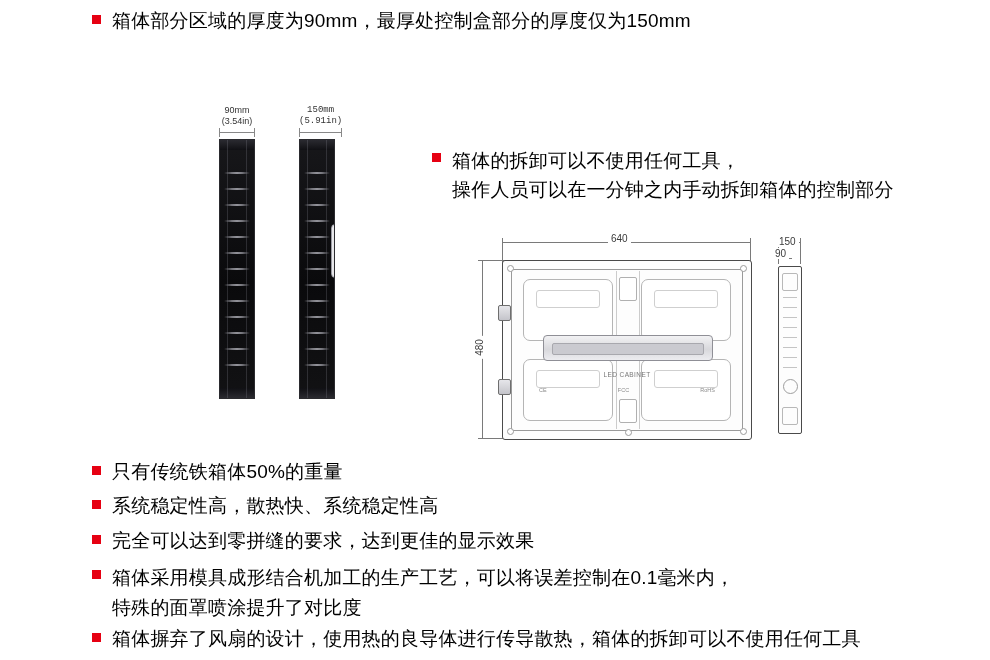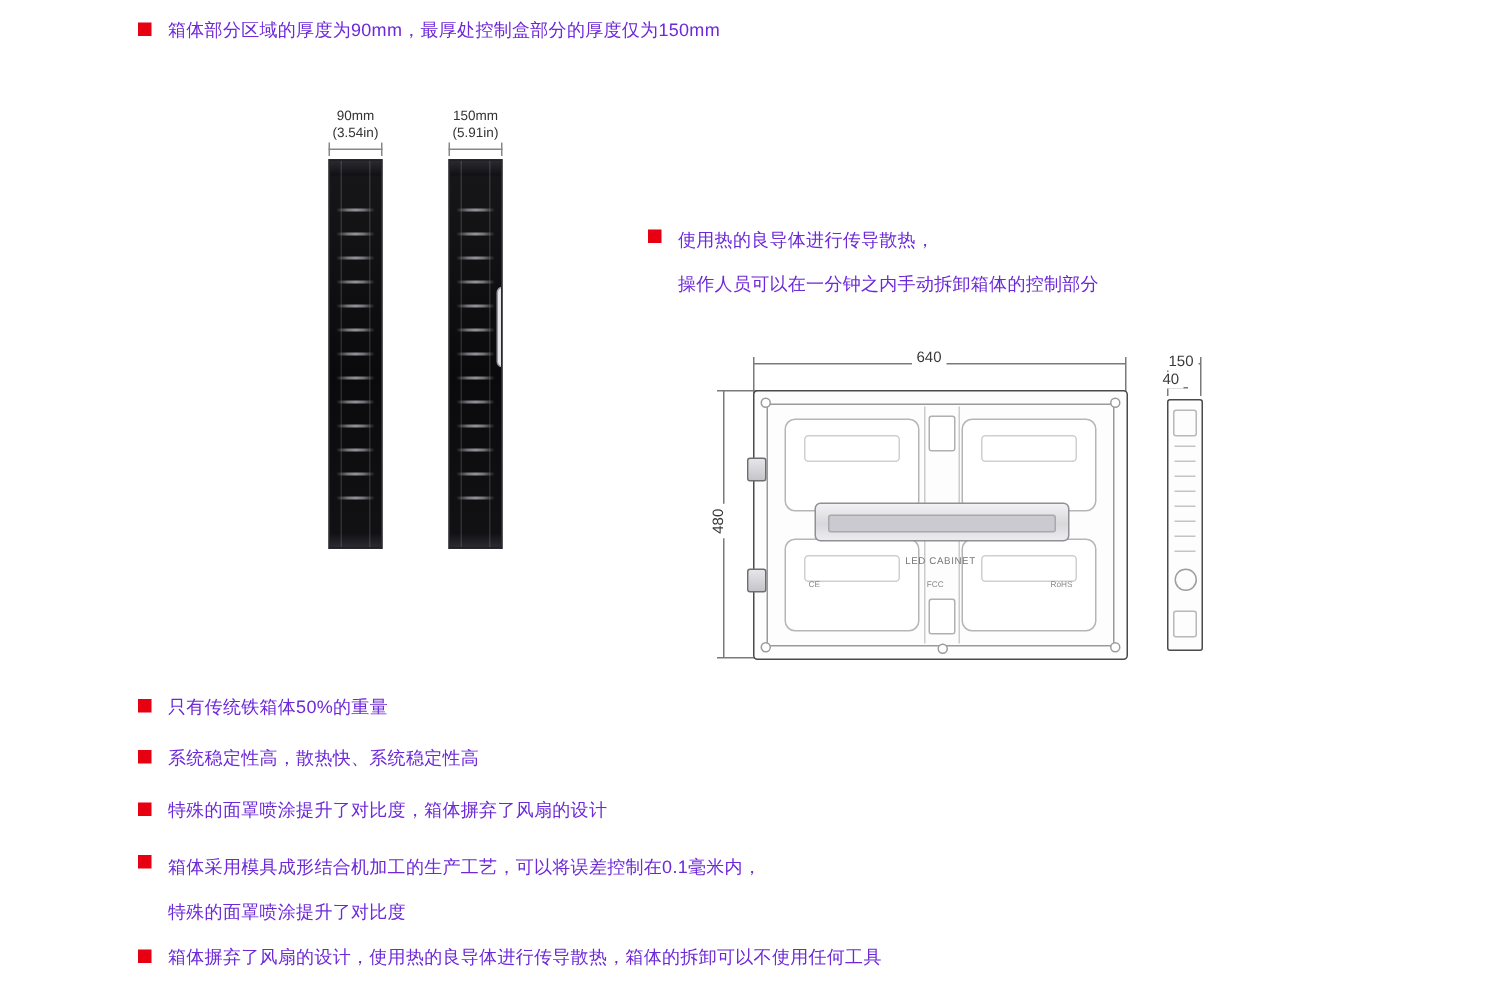--- a/index.html
+++ b/index.html
@@ -24,48 +24,49 @@
   }
   .bullet-square {
     width: 9px;
     height: 9px;
     background: #e60012;
     flex: 0 0 auto;
     margin-top: 7px;
     margin-right: 11px;
   }
   .bullet-text {
-    font-size: 12px;
+    font-size: 19px;
     line-height: 25px;
     letter-spacing: 0.2px;
     white-space: pre-line;
-    color: #6d28d9;
+    color: #000000;
   }
 
   
   #headline { top: 8px; left: 92px; }
 
   
   #callout { top: 146px; left: 432px; }
   #callout .bullet-text { line-height: 29px; }
 
   
   #feat0 { top: 459px; left: 92px; }
   #feat1 { top: 493px; left: 92px; }
   #feat2 { top: 528px; left: 92px; }
   #feat3 { top: 563px; left: 92px; }
   #feat4 { top: 626px; left: 92px; }
   #feat3 .bullet-text { line-height: 30px; }
 
   
   .side-panel-group {
     position: absolute;
+    margin-top: 33px;
   }
   #panelA { left: 219px; top: 72px; }
-  #panelB { left: 299px; top: 72px; }
+  #panelB { left: 299px; top: 72px; font-family: Liberation Mono, monospace; }
 
   .dim-label {
     text-align: center;
     font-size: 9px;
     line-height: 11px;
     color: #333;
     width: 100%;
   }
   .dim-bar {
     position: relative;
@@ -371,21 +372,21 @@
     <div class="ridge" style="top:224px;"></div>
     <div class="ctrl-box">
       
       
     </div>
   </div>
 </div>
 
 <div class="bullet-row" id="callout">
   <span class="bullet-square"></span>
-  <span class="bullet-text">使用热的良导体进行传导散热，
+  <span class="bullet-text">箱体的拆卸可以不使用任何工具，
 操作人员可以在一分钟之内手动拆卸箱体的控制部分</span>
 </div>
 
 <div id="drawing">
 
   <div class="dline h" style="left:36px; top:14px; width:248px;"></div>
   <div class="dline v" style="left:36px; top:10px; height:26px;"></div>
   <div class="dline v" style="left:284px; top:10px; height:26px;"></div>
   <div class="dim-text" style="left:142px; top:5px;">640</div>
 
@@ -427,21 +428,21 @@
     <div class="screw" style="right:4px; bottom:4px;"></div>
     <div class="screw" style="left:50%; margin-left:-2.5px; bottom:3px;"></div>
   </div>
 
   <div class="dline h" style="left:312px; top:14px; width:22px;"></div>
   <div class="dline v" style="left:312px; top:10px; height:26px;"></div>
   <div class="dline v" style="left:334px; top:10px; height:26px;"></div>
   <div class="dim-text" style="left:310px; top:8px;">150</div>
 
   <div class="dline h" style="left:312px; top:30px; width:14px;"></div>
-  <div class="dim-text" style="left:306px; top:20px;">40</div>
+  <div class="dim-text" style="left:306px; top:20px;">90</div>
 
   <div class="cab-side">
     <div class="sidebox" style="top:6px;"></div>
     <div class="ridgeS" style="top:30px;"></div>
     <div class="ridgeS" style="top:40px;"></div>
     <div class="ridgeS" style="top:50px;"></div>
     <div class="ridgeS" style="top:60px;"></div>
     <div class="ridgeS" style="top:70px;"></div>
     <div class="ridgeS" style="top:80px;"></div>
     <div class="ridgeS" style="top:90px;"></div>
@@ -454,21 +455,21 @@
 <div class="bullet-row" id="feat0">
   <span class="bullet-square"></span>
   <span class="bullet-text">只有传统铁箱体50%的重量</span>
 </div>
 <div class="bullet-row" id="feat1">
   <span class="bullet-square"></span>
   <span class="bullet-text">系统稳定性高，散热快、系统稳定性高</span>
 </div>
 <div class="bullet-row" id="feat2">
   <span class="bullet-square"></span>
-  <span class="bullet-text">特殊的面罩喷涂提升了对比度，箱体摒弃了风扇的设计</span>
+  <span class="bullet-text">完全可以达到零拼缝的要求，达到更佳的显示效果</span>
 </div>
 <div class="bullet-row" id="feat3">
   <span class="bullet-square"></span>
   <span class="bullet-text">箱体采用模具成形结合机加工的生产工艺，可以将误差控制在0.1毫米内，
 特殊的面罩喷涂提升了对比度</span>
 </div>
 <div class="bullet-row" id="feat4">
   <span class="bullet-square"></span>
   <span class="bullet-text">箱体摒弃了风扇的设计，使用热的良导体进行传导散热，箱体的拆卸可以不使用任何工具</span>
 </div>

